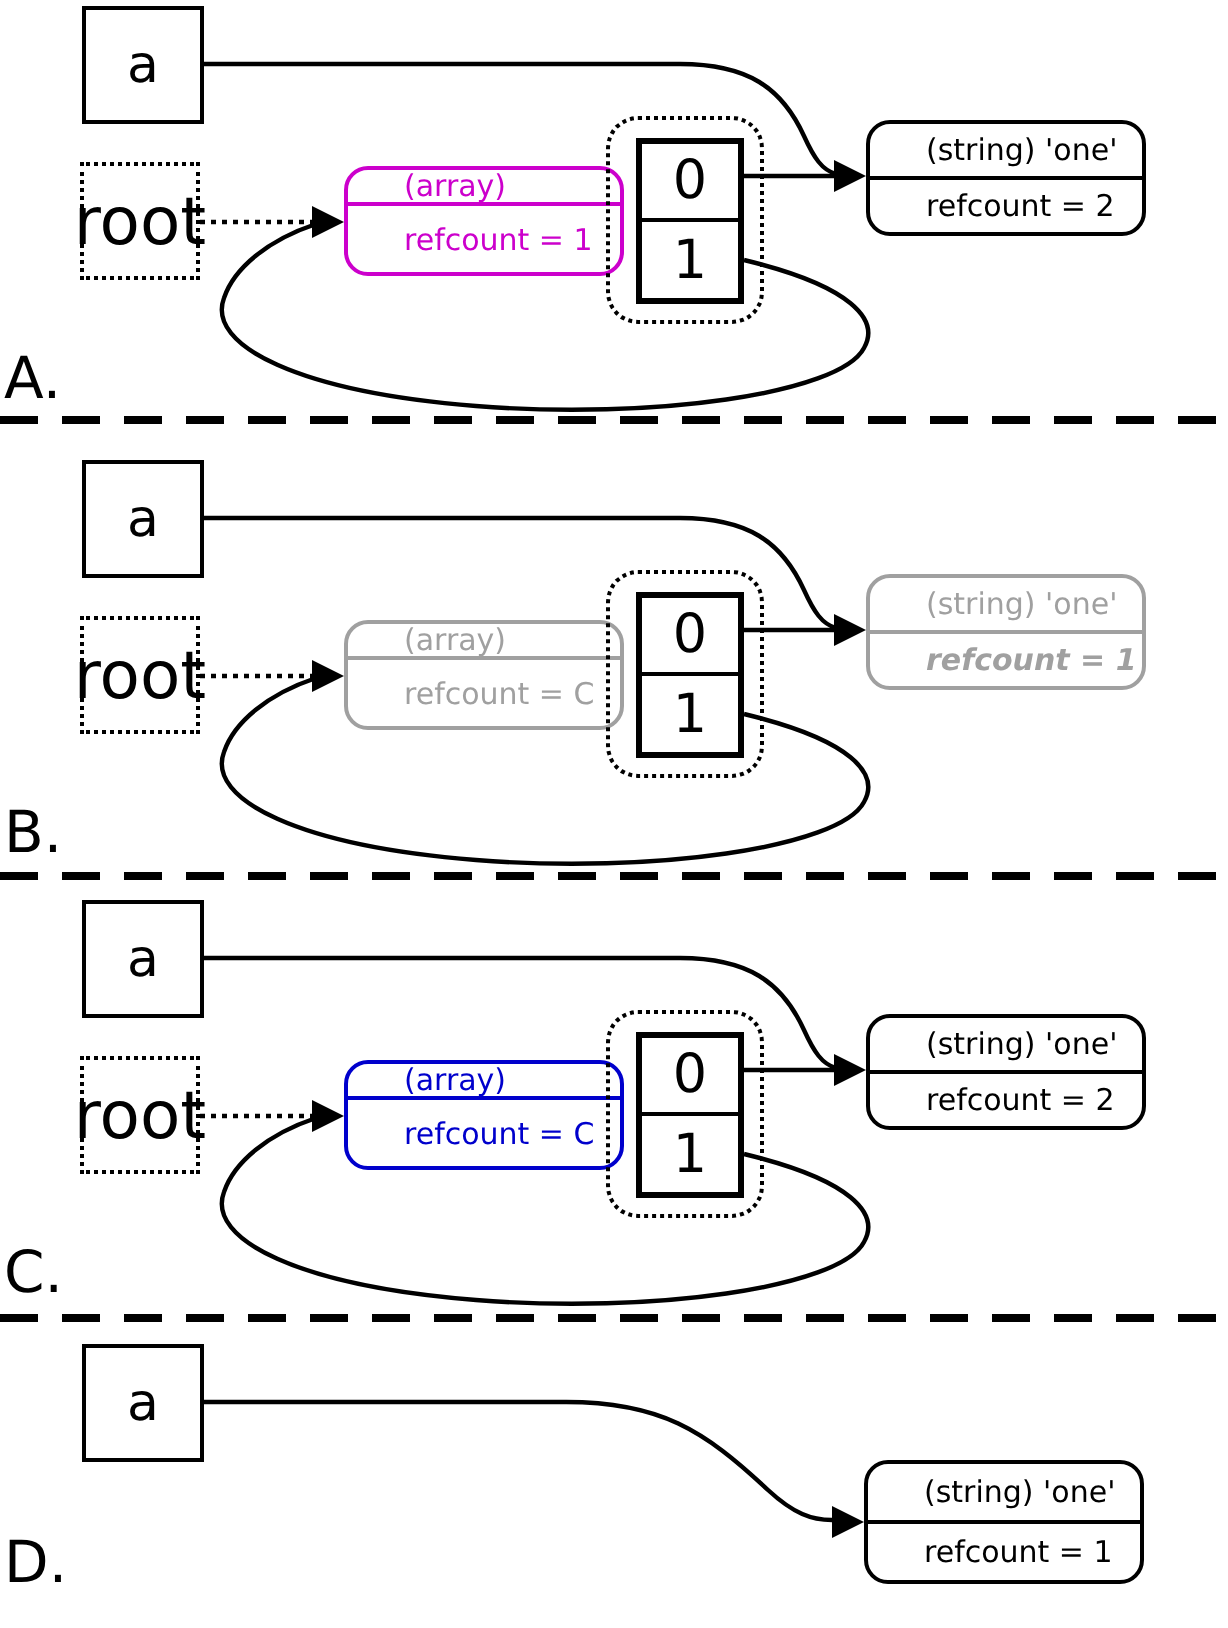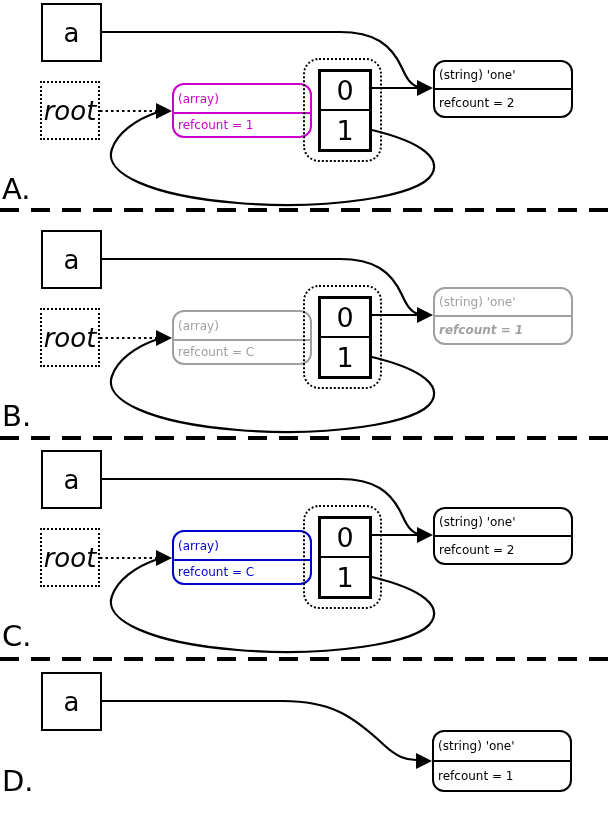--- a/index.html
+++ b/index.html
@@ -8,28 +8,28 @@
   .separator{position:absolute;left:0;width:614px;height:4px;
         background:repeating-linear-gradient(90deg,#000 0 19px,transparent 19px 31px);}
   .panel{position:absolute;left:0;width:614px;}
   .arrows{position:absolute;left:0;top:0;pointer-events:none;}
   .arr{fill:none;stroke:#000;stroke-width:2.2;}
   .dotted{stroke-dasharray:2.5 3;}
   .head{fill:#000;stroke:none;}
   .sq{position:absolute;background:#fff;display:flex;align-items:center;justify-content:center;box-sizing:border-box;}
   .var-box{left:41px;top:3px;width:61px;height:59px;border:2px solid #000;font-size:26px;}
   .root-box{left:40px;top:81px;width:60px;height:59px;border:2px dotted #000;}
-  .root-text{font-style:italic;font-size:26px;}
+  .root-text{font-size:33px;}
   .tbox{position:absolute;box-sizing:border-box;background:#fff;border:2px solid currentColor;
         border-radius:12px;display:flex;flex-direction:column;}
-  .tbox .row{display:flex;align-items:center;padding-left:4px;font-size:12px;box-sizing:border-box;}
+  .tbox .row{display:flex;align-items:center;padding-left:28px;font-size:15px;box-sizing:border-box;}
   .tbox .rt{height:28px;border-bottom:2px solid currentColor;}
   .tbox .rb{flex:1;text-align:right;}
   .array-box{left:172px;top:83px;width:140px;height:55px;}
-  .array-box .rt{height:29px;}
+  .array-box .rt{height:18px;}
   .string-box{left:433px;top:60px;width:140px;height:58px;}
   .cells-outer{position:absolute;left:303px;top:58px;width:79px;height:104px;box-sizing:border-box;
         border:2px dotted #000;border-radius:16px;background:transparent;}
   .cells-inner{position:absolute;left:318px;top:69px;width:54px;height:83px;box-sizing:border-box;
         border:3px solid #000;background:#fff;display:flex;flex-direction:column;}
   .cell{display:flex;align-items:center;justify-content:center;font-size:27px;box-sizing:border-box;}
   .c0{height:39px;border-bottom:2px solid #000;}
   .c1{flex:1;}
   .panel-label{position:absolute;left:2px;top:172px;font-size:29px;}
   .c-magenta{color:#cc00cc;}

